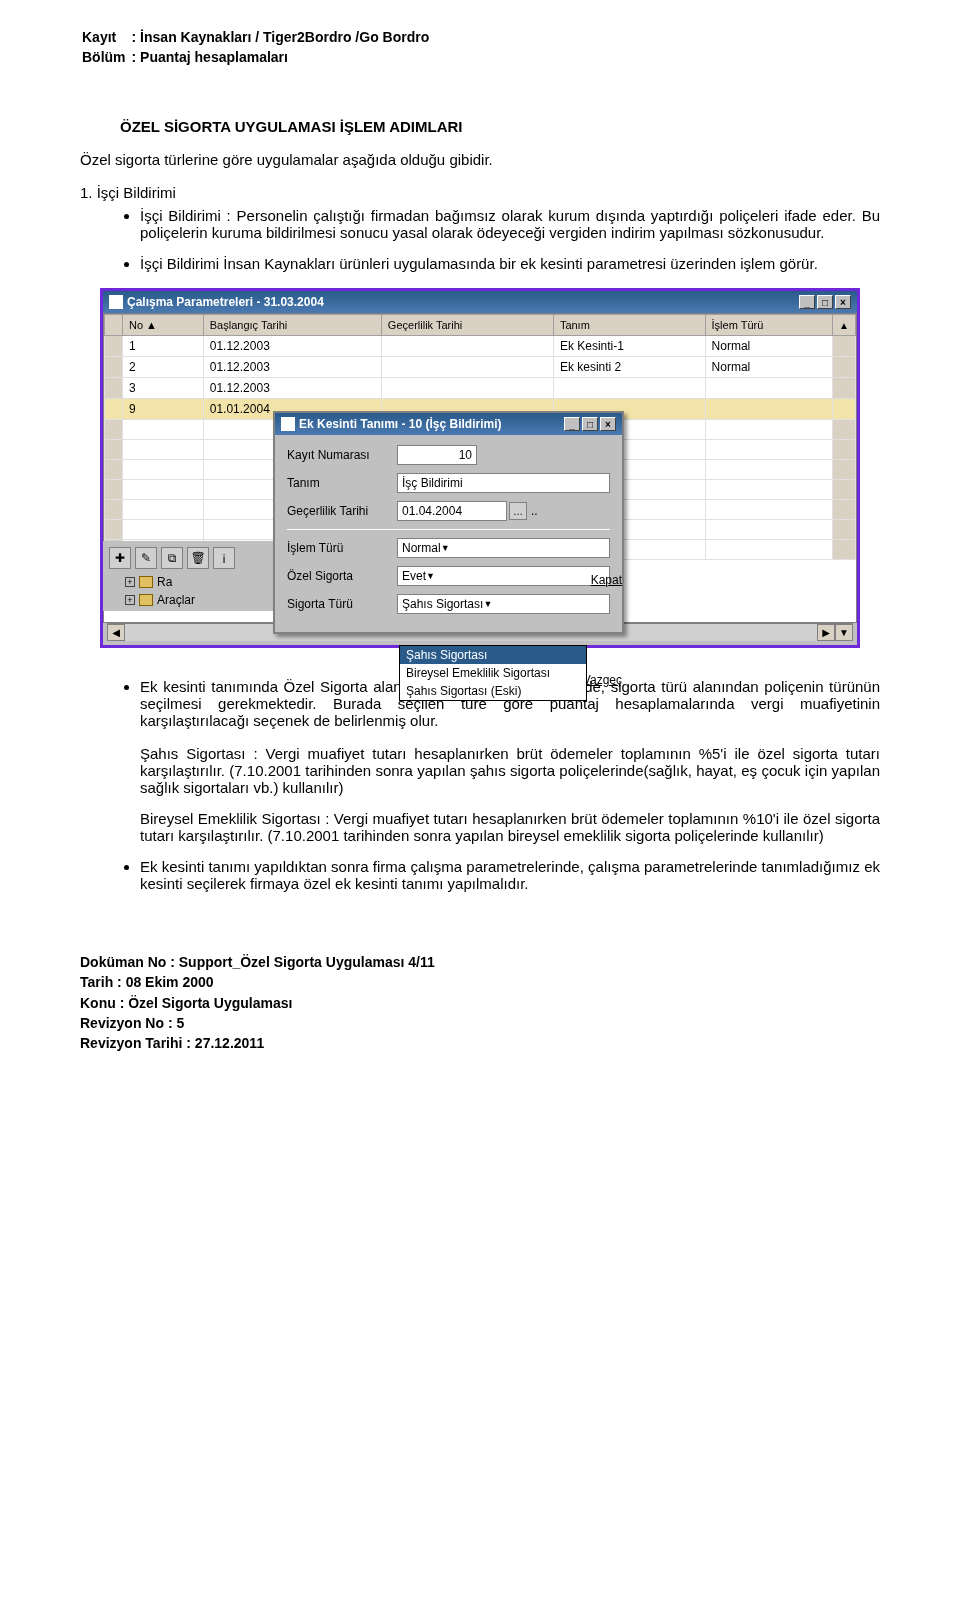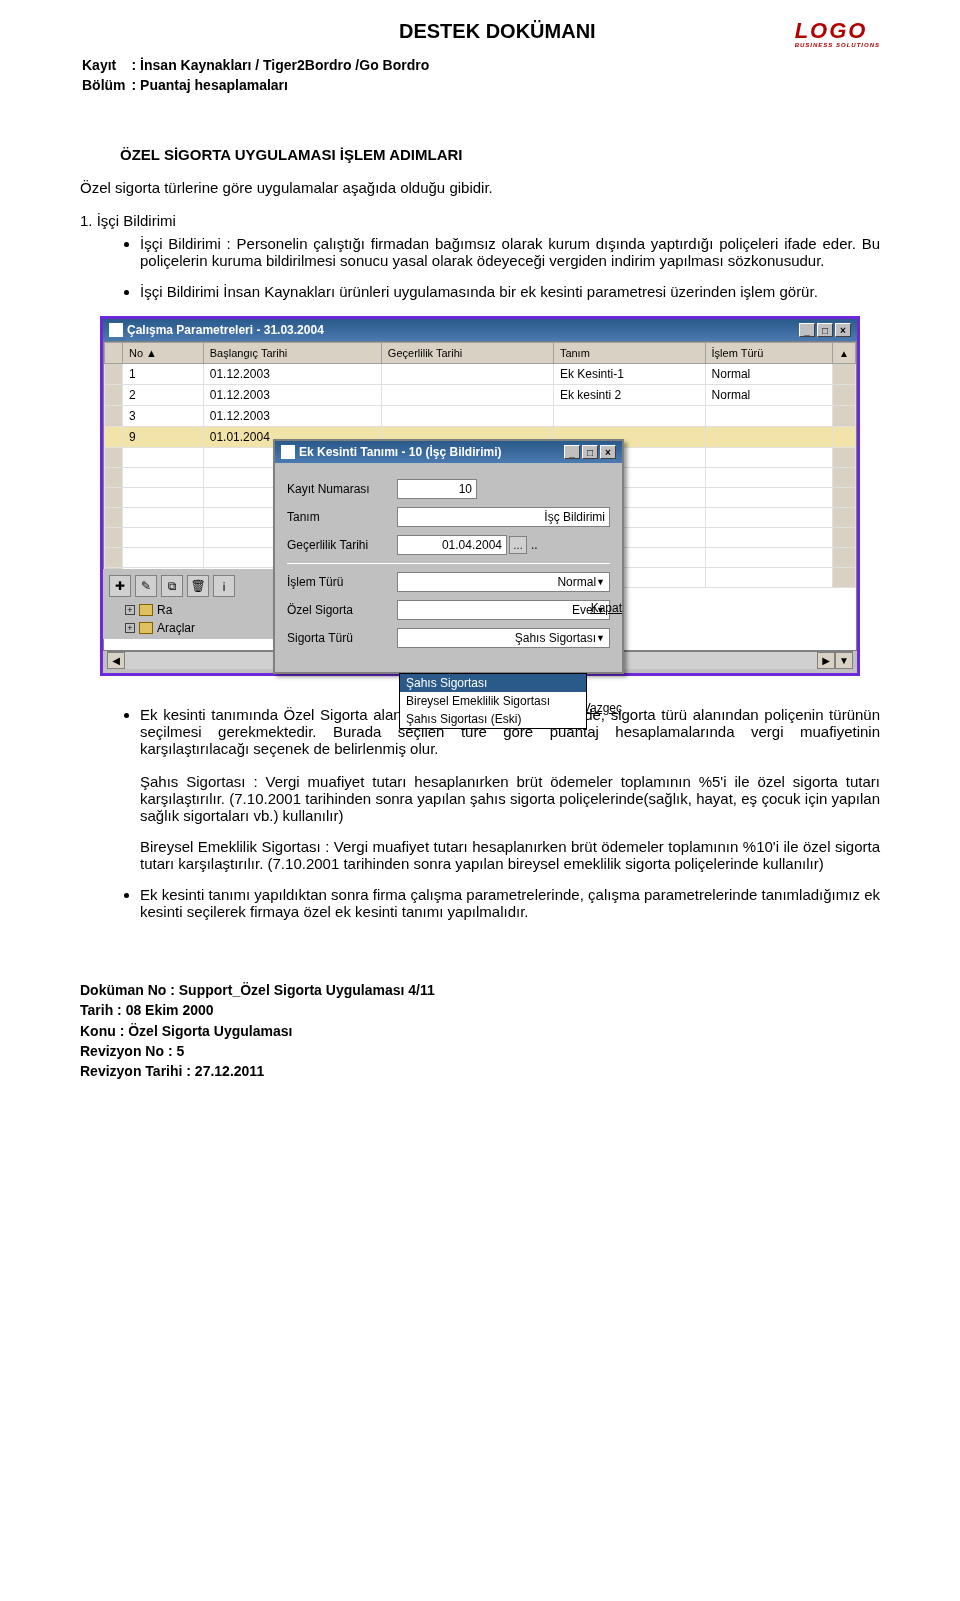--- a/index.html
+++ b/index.html
@@ -140,41 +140,41 @@
 
   .inner-window {
     position: absolute;
     top: 120px;
     left: 170px;
     width: 351px;
     background: #c0c0c0;
     border: 2px solid #808080;
     box-shadow: 3px 3px 4px rgba(0,0,0,.4);
   }
-  .inner-body { padding: 16px 12px; }
+  .inner-body { padding: 10px 12px; }
   .form-row {
     display: flex;
     align-items: center;
     margin-bottom: 8px;
   }
   .form-row label {
     width: 110px;
     font-size: 12px;
     color:#000;
   }
   .form-row .field {
     flex: 1;
     background:#fff;
     border: 1px solid #808080;
     padding: 2px 4px;
     font-size: 12px;
     height: 20px;
     display:flex;
     align-items:center;
-    justify-content:flex-end;
+    justify-content:flex-start;
   }
   .form-row .field.short { width: 80px; flex: none; text-align: right; justify-content:flex-end;}
   .mini-btn {
     width: 18px; height: 18px;
     background:#d0d0d0;
     border:1px solid #808080;
     display:inline-flex;
     align-items:center;
     justify-content:center;
     font-size:10px;
@@ -265,27 +265,20 @@
     font-weight: bold;
     line-height: 1.45;
   }
   .caret{font-size:9px;}
 </style>
 </head>
 <body>
 
 <div class="page">
 
-  <div class="header-row">
-    <div class="doc-title">DESTEK DOKÜMANI</div>
-    <div class="logo">
-      <span>LOGO</span>
-      <span class="sub">BUSINESS SOLUTIONS</span>
-    </div>
-  </div>
 
   <table class="meta-table">
     <tbody>
         <tr>
       <td>Kayıt</td>
       <td>: İnsan Kaynakları / Tiger2Bordro /Go Bordro</td>
     </tr>
     <tr>
       <td>Bölüm</td>
       <td>: Puantaj hesaplamaları</td>

